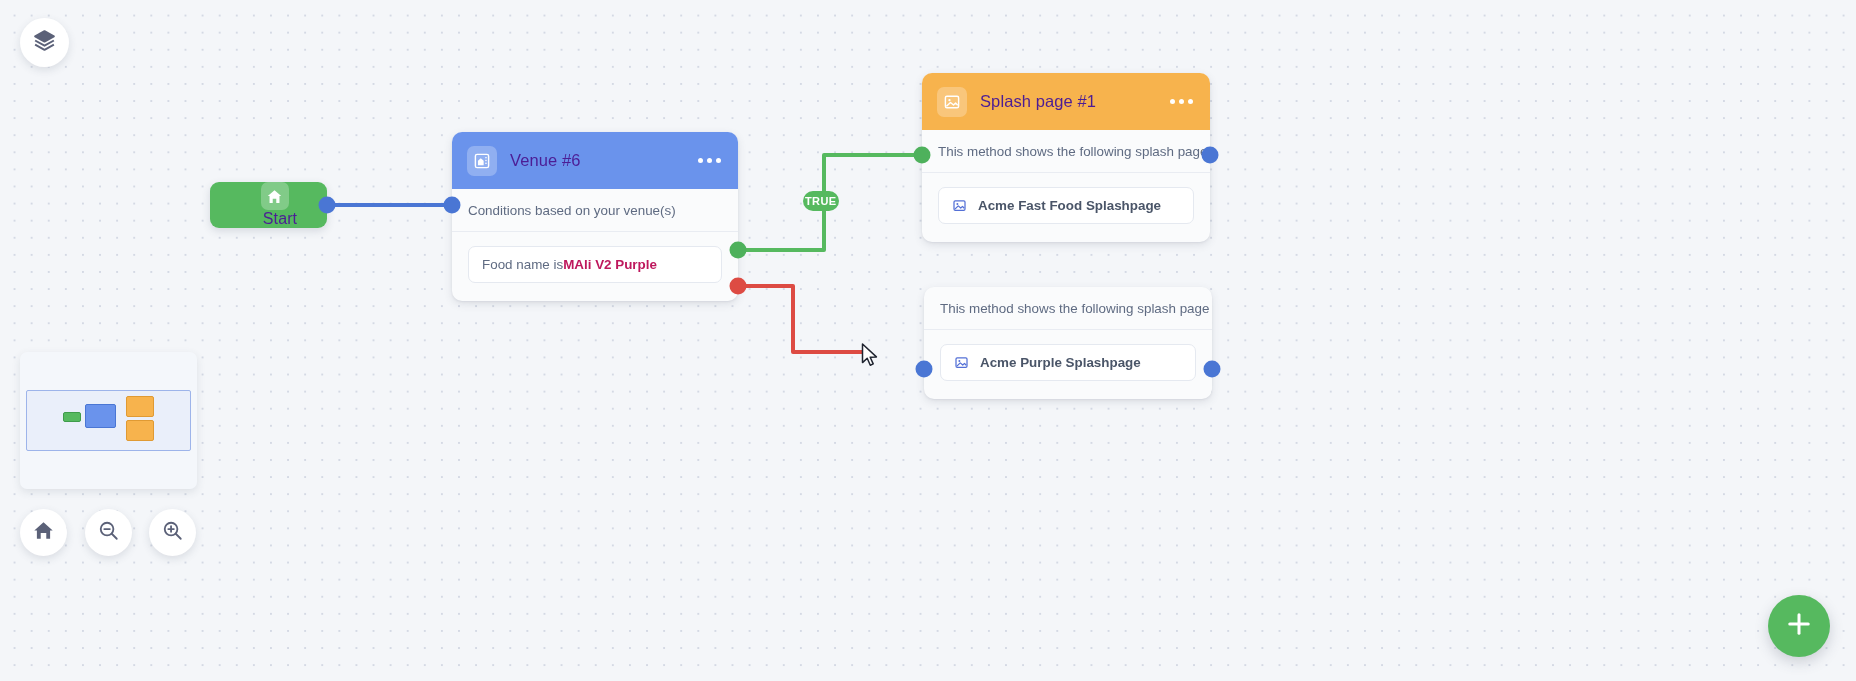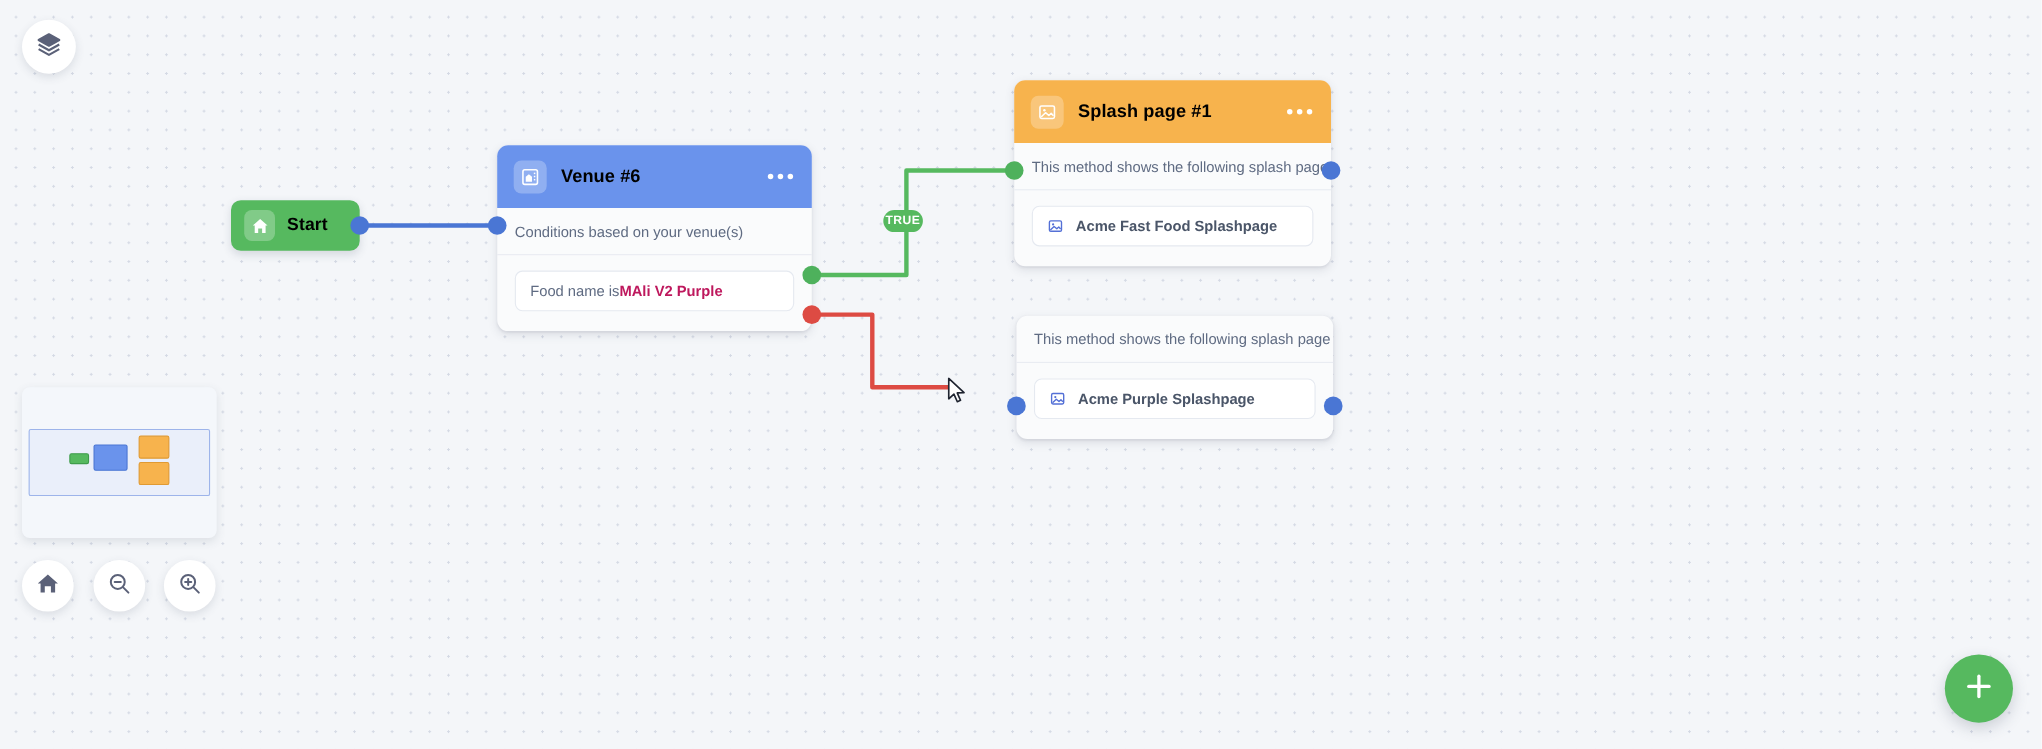--- a/index.html
+++ b/index.html
@@ -36,23 +36,23 @@
   }
   .head-icon {
     width: 30px; height: 30px;
     border-radius: 7px;
     background: rgba(255,255,255,.26);
     display: flex; align-items: center; justify-content: center;
     flex: none;
   }
   .head-title {
     margin-left: 13px;
-    color: #000000;
+    color: #4c1d95;
     font-size: 16.5px;
-    font-weight: bold;
+    font-weight: normal;
     letter-spacing: .1px;
     white-space: nowrap;
   }
   .head-dots {
     margin-left: auto;
     display: flex; gap: 4px;
     padding-right: 2px;
   }
   .head-dots i { width: 5px; height: 5px; border-radius: 50%; background: #ffffff; display:block; }
 
@@ -93,20 +93,21 @@
   
   #start-node {
     position: absolute;
     left: 210px; top: 182px;
     width: 117px; height: 46px;
     background: #56b95f;
     border-radius: 9px;
     display: flex; align-items: center;
     padding-left: 12px;
     box-shadow: 0 3px 8px rgba(58,70,93,.16);
+    flex-direction: column;
   }
   #start-node .head-icon { width: 28px; height: 28px; border-radius: 7px; }
   #start-node .head-title { font-size: 16px; margin-left: 11px; }
 
   
   #true-badge {
     position: absolute;
     left: 803px; top: 191px;
     background: #56b95f;
     color: #fff;

